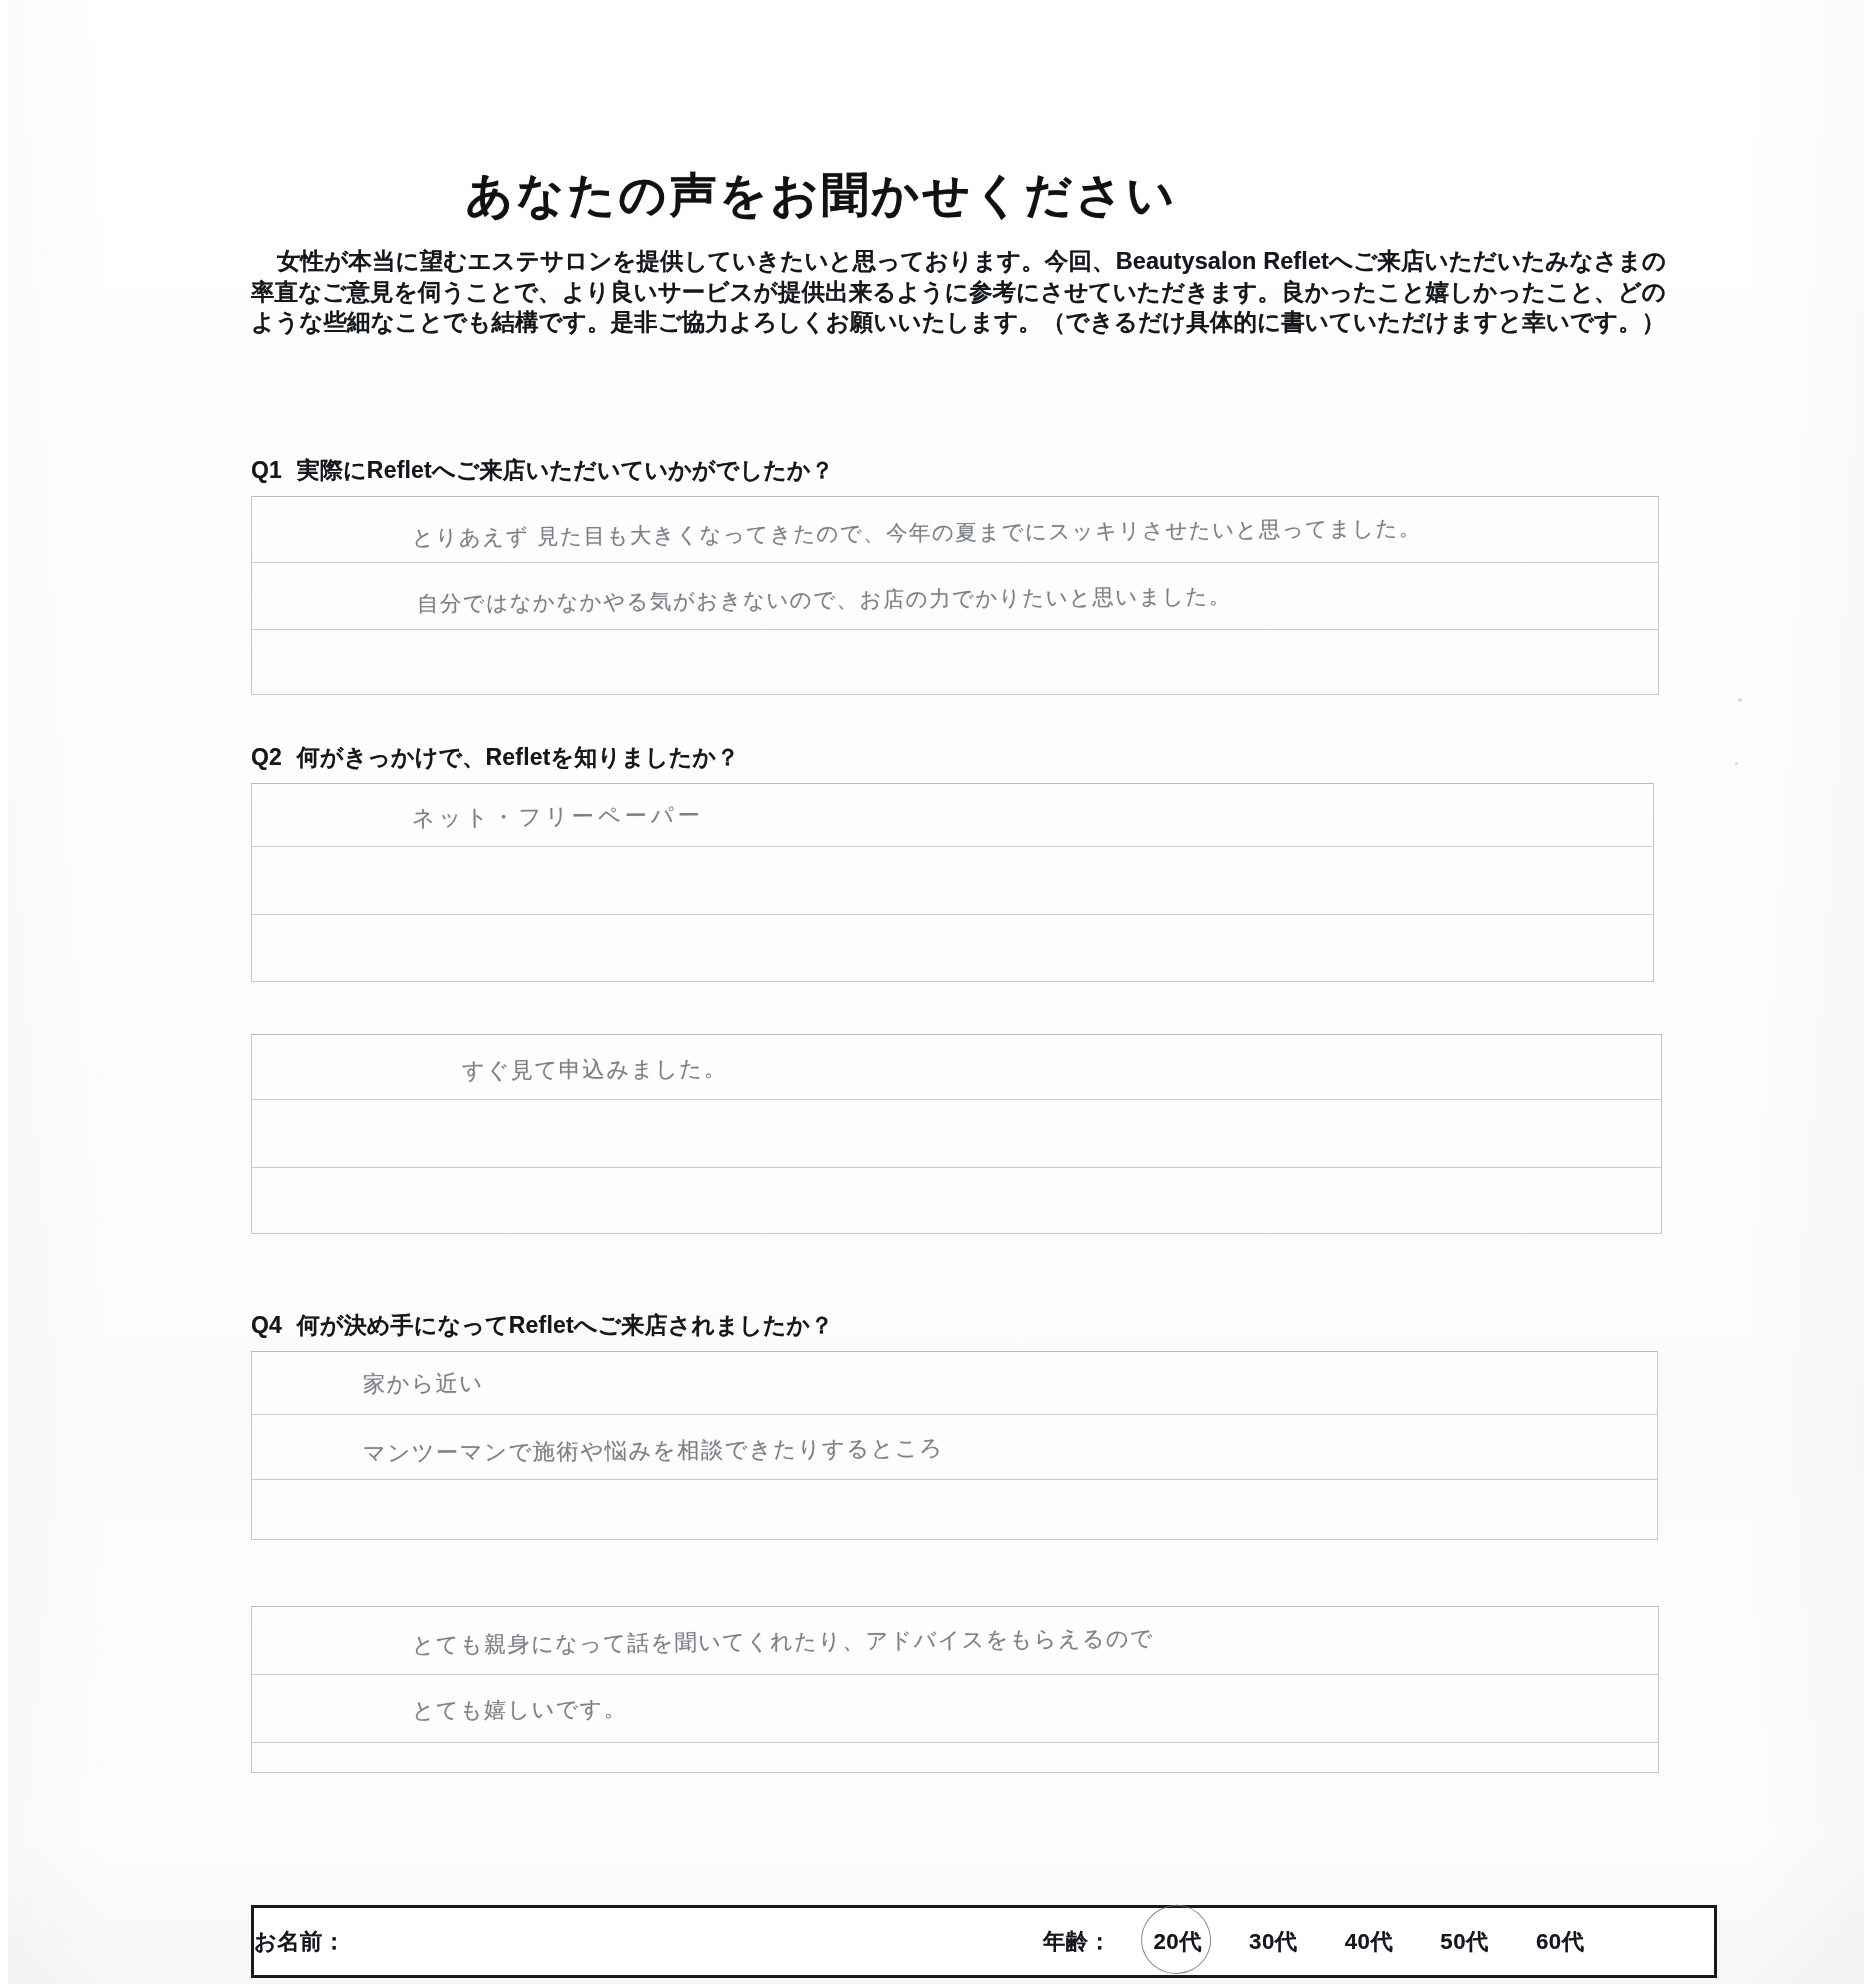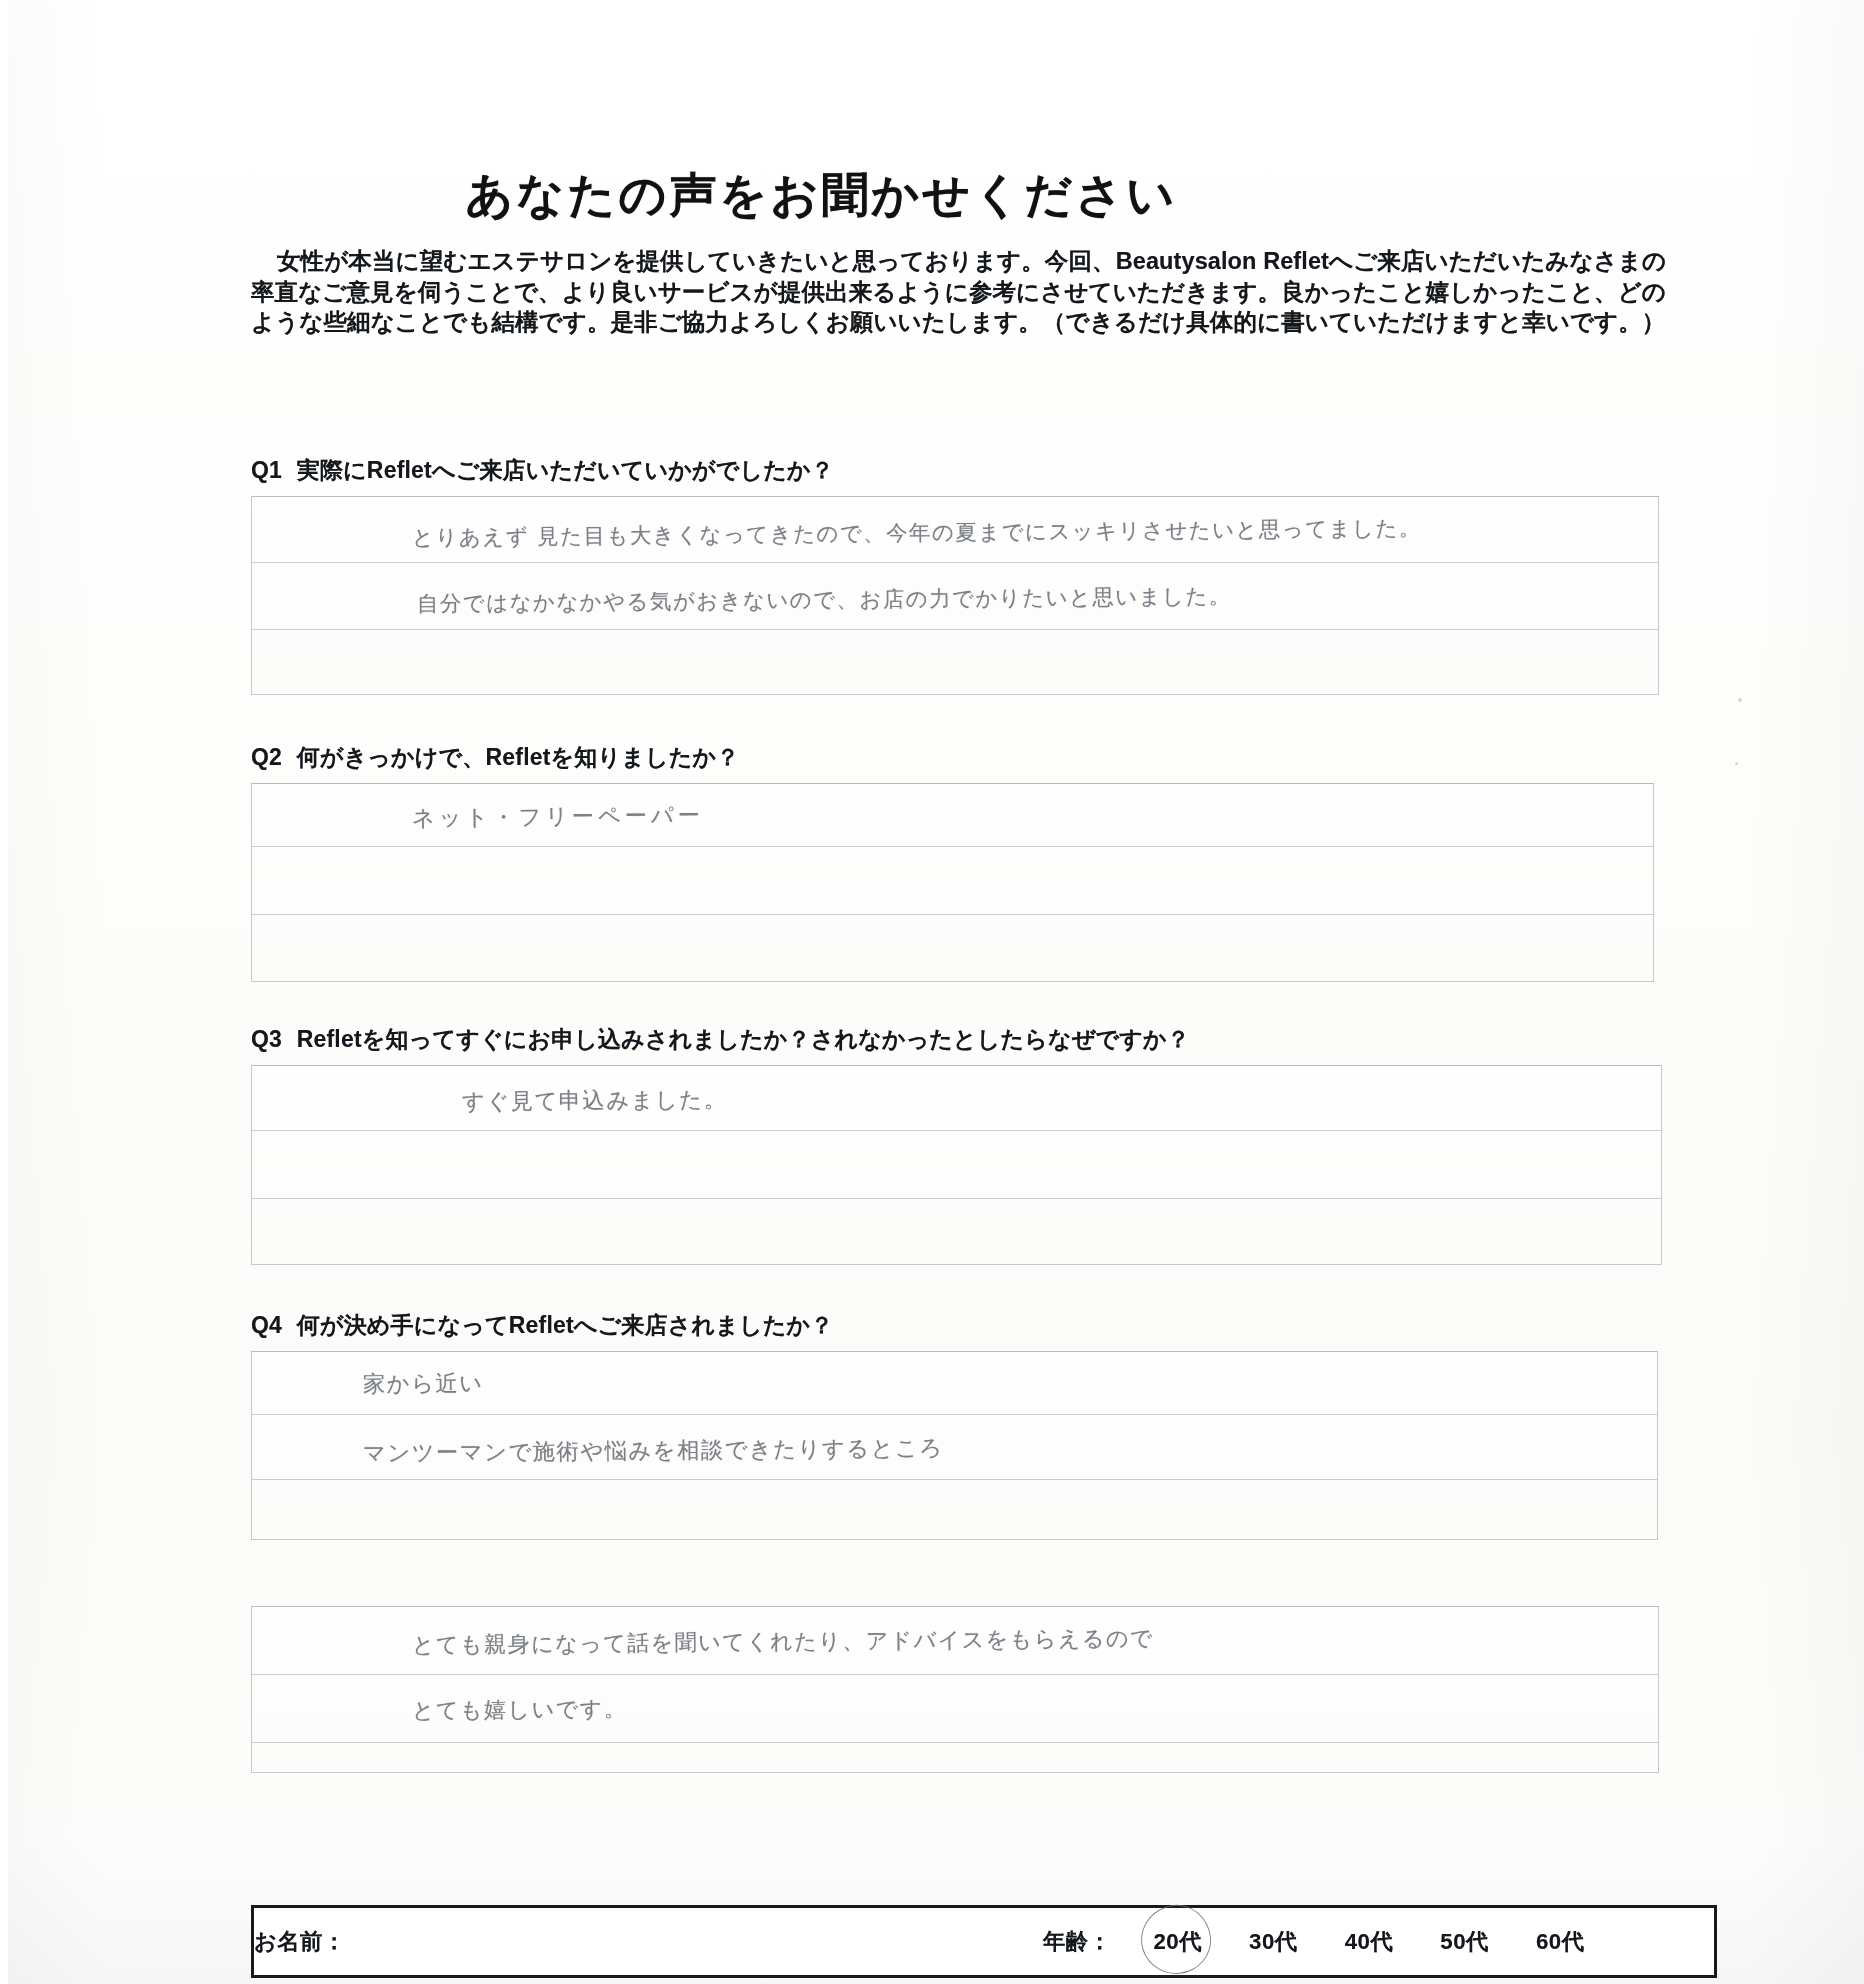--- a/index.html
+++ b/index.html
@@ -237,23 +237,20 @@
     <div class="answer-box" style="width:1403px; height:199px;">
       <div class="rule" style="top:62px;"></div>
       <div class="rule" style="top:130px;"></div>
       <div class="hand" style="left:160px; top:18.5px; font-size:22.3px; letter-spacing:3.9px;">ネット・フリーペーパー</div>
       <div class="hand" style="left:160px; top:85px; font-size:22.3px;"></div>
       <div class="hand" style="left:160px; top:152px; font-size:22.3px;"></div>
     </div>
   </div>
 
   <div class="qblock" style="left:243px; top:1024px; width:1466px;">
-    <div class="q-label">
-      <span class="qnum">Q3</span><span>Refletを知ってすぐにお申し込みされましたか？されなかったとしたらなぜですか？</span>
-    </div>
     <div class="answer-box" style="width:1411px; height:200px;">
       <div class="rule" style="top:64px;"></div>
       <div class="rule" style="top:132px;"></div>
       <div class="hand" style="left:210px; top:20.4px; font-size:22.3px;">すぐ見て申込みました。</div>
       <div class="hand" style="left:210px; top:87px; font-size:22.3px;"></div>
       <div class="hand" style="left:210px; top:154px; font-size:22.3px;"></div>
     </div>
   </div>
 
   <div class="qblock" style="left:243px; top:1310px; width:1466px;">

